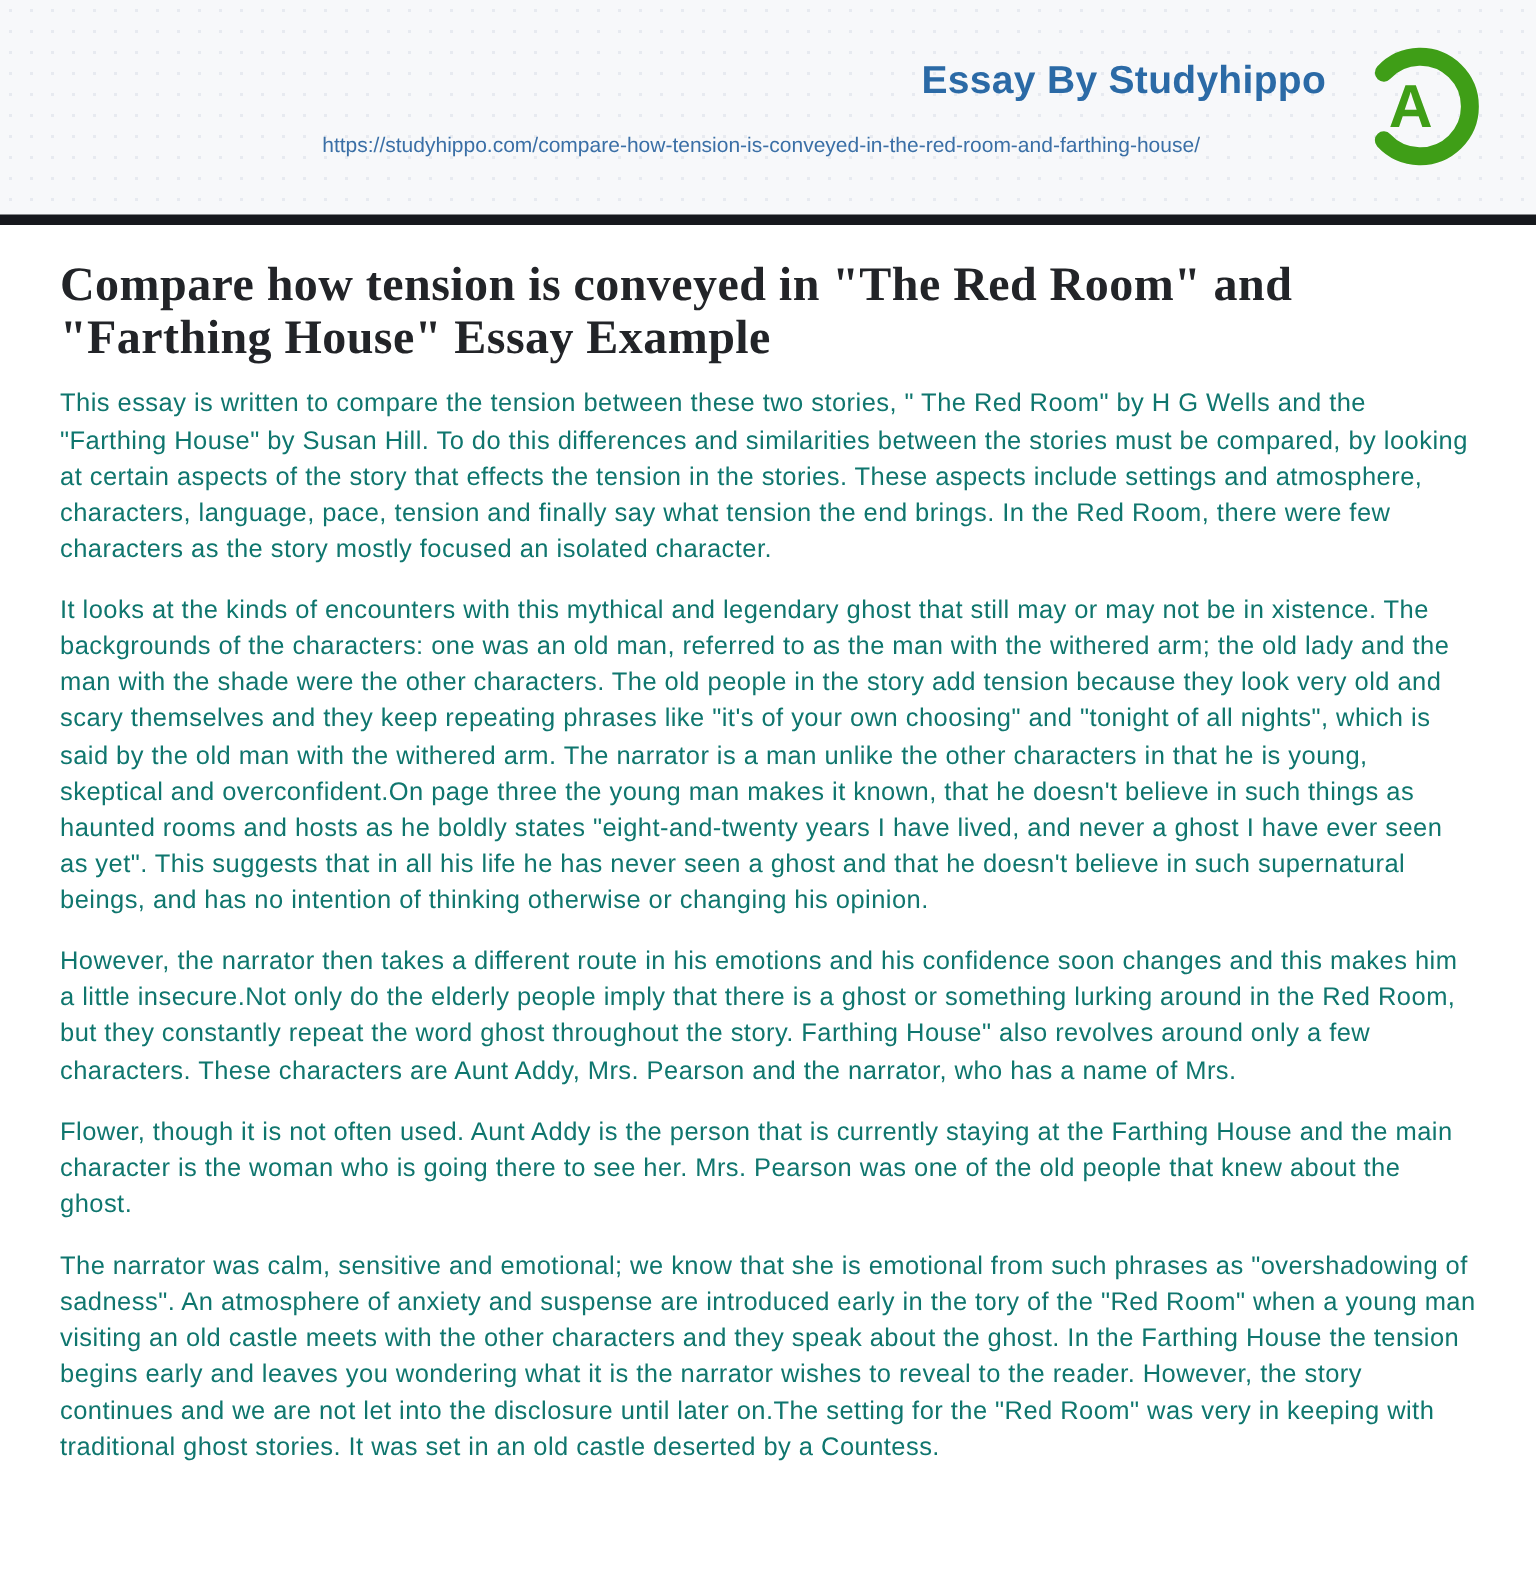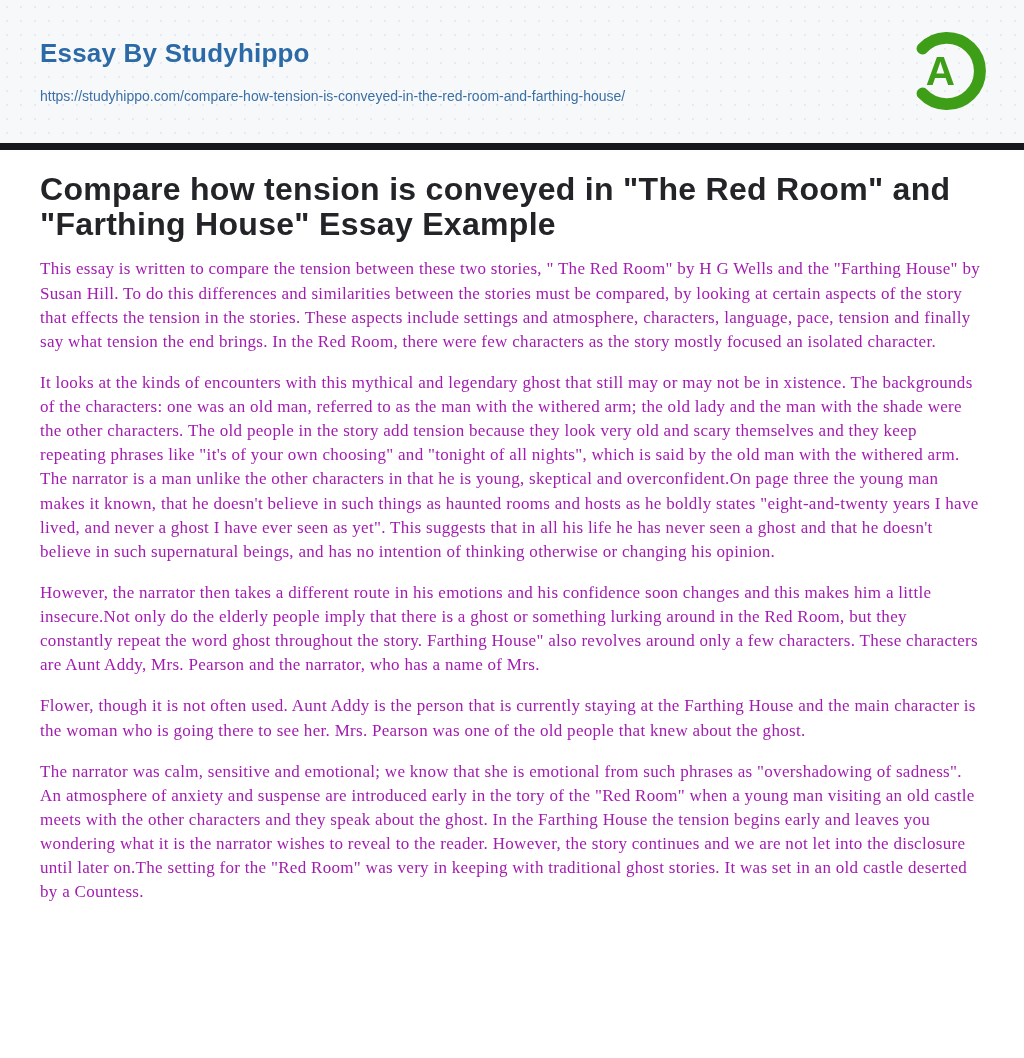--- a/index.html
+++ b/index.html
@@ -21,20 +21,21 @@
     position: relative;
     width: 100%;
     height: 150px;
     background-color: #f7f8fa;
     background-image: radial-gradient(#e7eaf0 1px, transparent 1.2px);
     background-size: 14px 14px;
     border-bottom: 7px solid #16181d;
   }
   .header-inner {
     padding: 38px 140px 0 40px;
+    text-align: right;
   }
   .site-title {
     font-size: 26px;
     font-weight: 700;
     color: #2b6aa6;
     letter-spacing: 0.2px;
     margin-bottom: 14px;
   }
   .page-url {
     font-size: 14px;
@@ -57,29 +58,29 @@
     padding: 22px 40px 0 40px;
   }
   .article-title {
     font-size: 32px;
     line-height: 1.1;
     font-weight: 800;
     color: #222428;
     letter-spacing: 0.3px;
     max-width: 944px;
     margin-bottom: 15px;
+    font-family: Liberation Serif, serif;
   }
   .article-body p {
     font-size: 17px;
     line-height: 1.42;
     letter-spacing: 0.3px;
-    color: #a21caf;
+    color: #0f766e;
     max-width: 945px;
     margin-bottom: 17px;
-    font-family: Liberation Serif, serif;
   }
 </style>
 </head>
 <body>
 
 <div class="page">
 
   <header class="page-header">
     <div class="header-inner">
       <h1 class="site-title">Essay By Studyhippo</h1>

